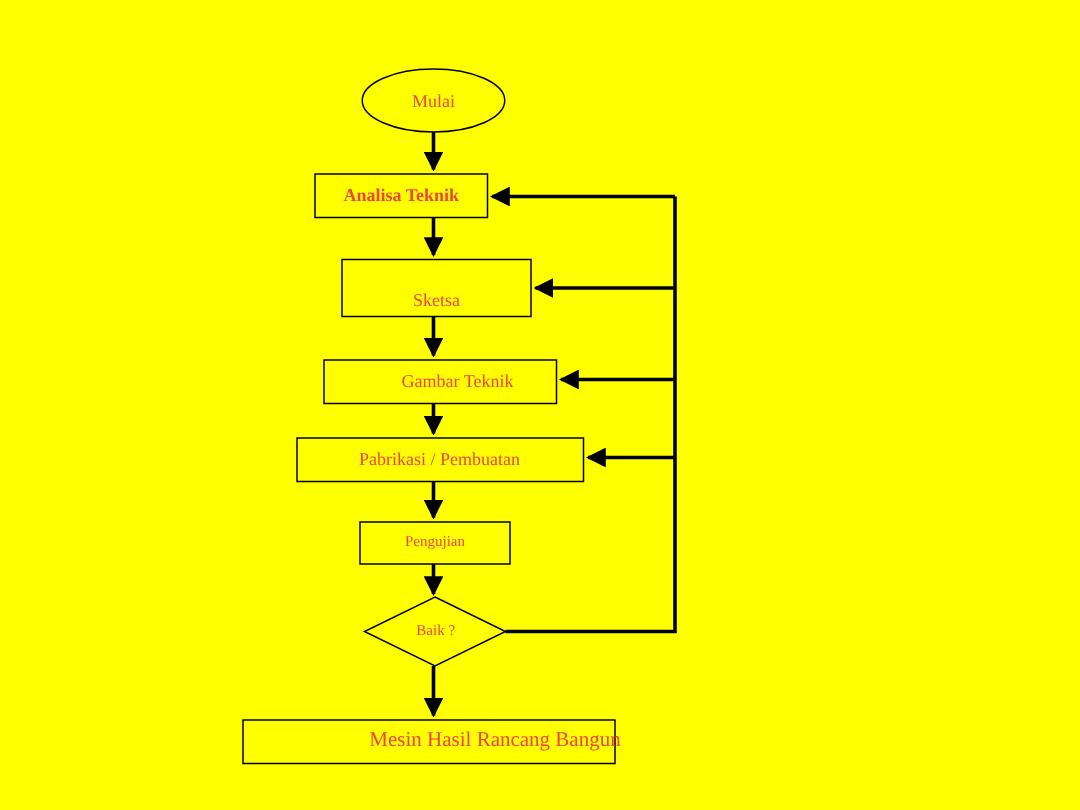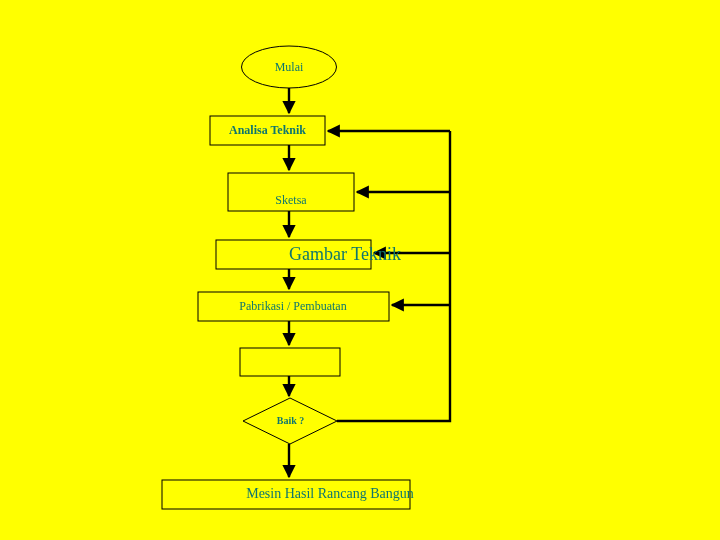--- a/index.html
+++ b/index.html
@@ -25,32 +25,32 @@
     width: 720px;
     height: 540px;
     display: block;
   }
   .node-label {
     position: absolute;
     display: flex;
     align-items: center;
     justify-content: center;
     text-align: center;
-    color: #0f766e;
+    color: #ef4444;
     line-height: 1.05;
     white-space: nowrap;
     pointer-events: none;
   }
   .lbl-mulai        { left: 241px; top: 46px;  width: 96px;  height: 42px;  font-size: 12px; }
   .lbl-analisa      { left: 210px; top: 116px; width: 115px; height: 29px; font-size: 12px; font-weight: bold; }
   .lbl-sketsa       { left: 228px; top: 173px; width: 126px; height: 54px; font-size: 12px; }
-  .lbl-gambar       { left: 216px; top: 240px; width: 178px; height: 29px; font-size: 18px; margin-left: 40px; }
+  .lbl-gambar       { left: 216px; top: 240px; width: 178px; height: 29px; font-size: 12px; }
   .lbl-pabrikasi    { left: 198px; top: 292px; width: 190px; height: 29px; font-size: 12px; }
   .lbl-pengujian    { left: 240px; top: 348px; width: 100px; height: 28px; font-size: 10px; }
-  .lbl-baik         { left: 243px; top: 398px; width: 95px;  height: 46px; font-size: 10px; font-weight: bold; }
+  .lbl-baik         { left: 243px; top: 398px; width: 95px;  height: 46px; font-size: 10px; }
   .lbl-mesin        { left: 162px; top: 480px; width: 248px; height: 29px; font-size: 14px; margin-left: 44px; }
 </style>
 </head>
 <body>
 
 <div id="canvas">
 
   <svg id="flow-svg" viewBox="0 0 720 540">
     <defs>
       <marker id="arrow" viewBox="0 0 10 10" refX="9" refY="5" markerWidth="5.5" markerHeight="5.5" orient="auto-start-reverse">
@@ -102,18 +102,19 @@
   <div class="node-label lbl-mulai">Mulai</div>
 
   <div class="node-label lbl-analisa">Analisa  Teknik</div>
 
   <div class="node-label lbl-sketsa">Sketsa</div>
 
   <div class="node-label lbl-gambar">Gambar Teknik</div>
 
   <div class="node-label lbl-pabrikasi">Pabrikasi / Pembuatan</div>
 
+  <div class="node-label lbl-pengujian">Pengujian</div>
 
   <div class="node-label lbl-baik">Baik ?</div>
 
   <div class="node-label lbl-mesin">Mesin Hasil Rancang Bangun</div>
 
 </div>
 
 </body></html>

